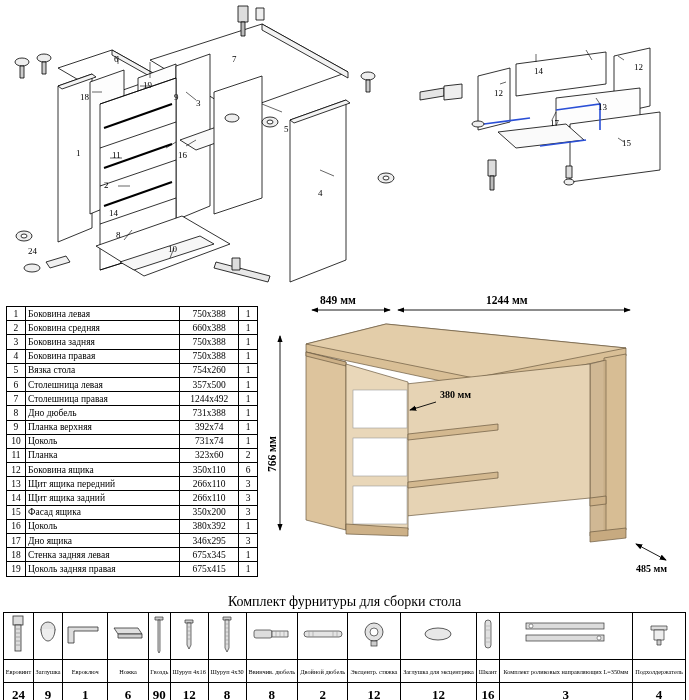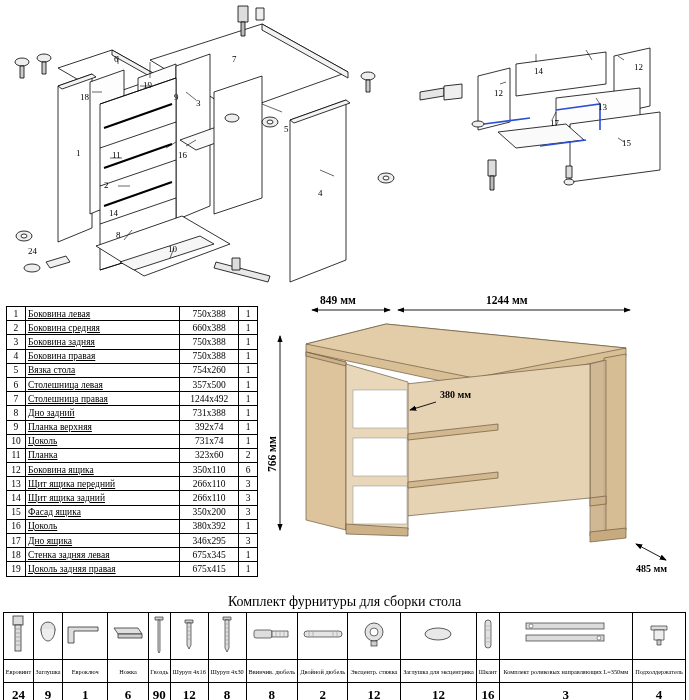--- a/index.html
+++ b/index.html
@@ -26,21 +26,21 @@
   }
   .parts-table td{
     border:1px solid #000;
     padding:0 2px;
     height:13.2px;
     line-height:12px;
     white-space:nowrap;
     overflow:hidden;
   }
   .parts-table td.num{width:14px;text-align:center;}
-  .parts-table td.nm{width:150px;text-align:left;text-decoration:underline;}
+  .parts-table td.nm{width:150px;text-align:left;}
   .parts-table td.dim{width:54px;text-align:center;margin-top:12px;}
   .parts-table td.qty{width:14px;text-align:center;}
 
   
   .view3d{position:absolute;left:258px;top:292px;width:428px;height:290px;}
 
   
   .fittings-title{
     position:absolute;left:0;top:594px;width:689px;text-align:center;
     font-size:14px;font-family:"Liberation Serif", serif;
@@ -248,21 +248,21 @@
           <td class="qty">1</td>
         </tr>
       <tr>
           <td class="num">7</td>
           <td class="nm">Столешница правая</td>
           <td class="dim">1244x492</td>
           <td class="qty">1</td>
         </tr>
       <tr>
           <td class="num">8</td>
-          <td class="nm">Дно задний</td>
+          <td class="nm">Дно дюбель</td>
           <td class="dim">731x388</td>
           <td class="qty">1</td>
         </tr>
       <tr>
           <td class="num">9</td>
           <td class="nm">Планка верхняя</td>
           <td class="dim">392x74</td>
           <td class="qty">1</td>
         </tr>
       <tr>

